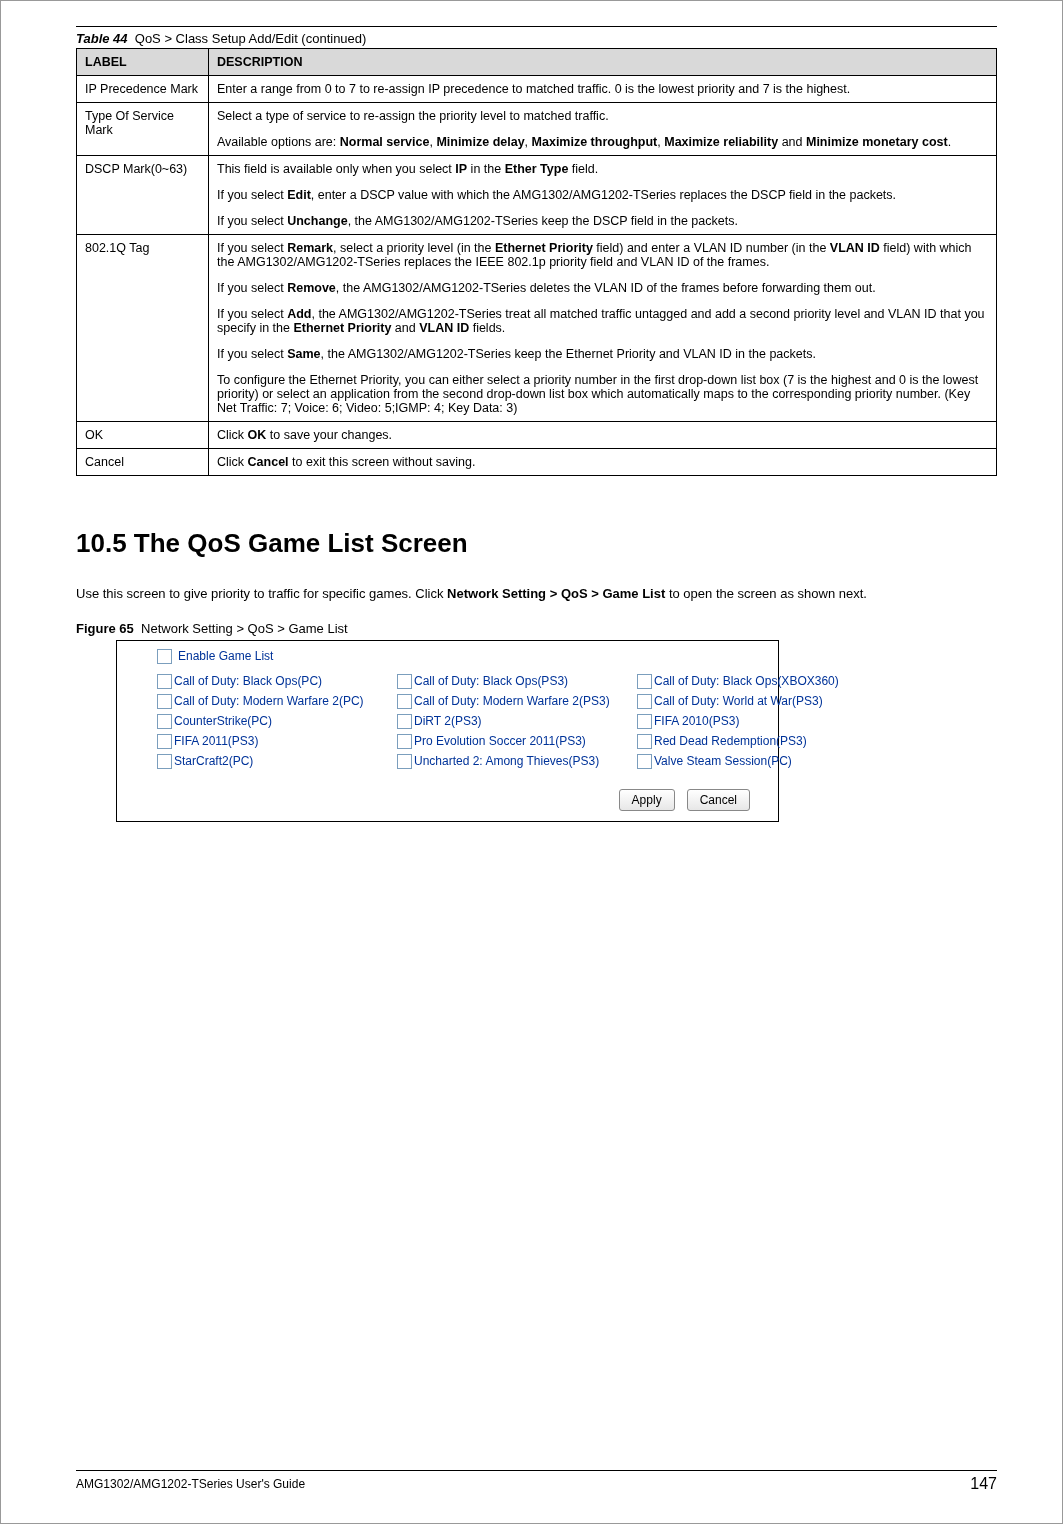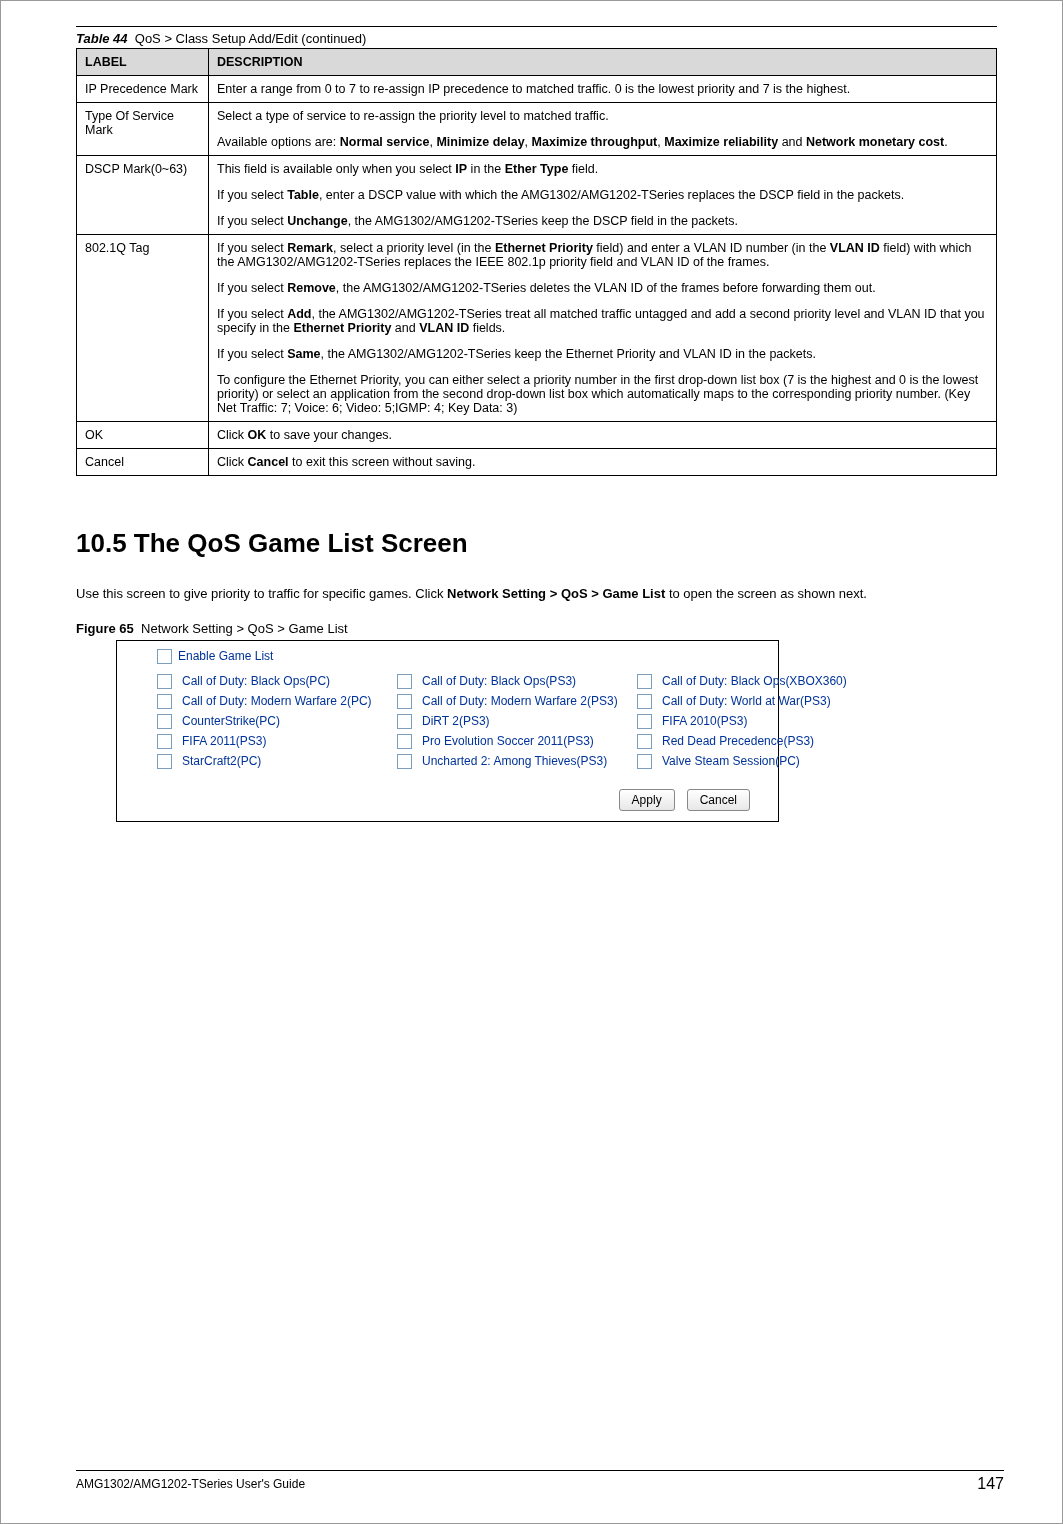--- a/index.html
+++ b/index.html
@@ -92,21 +92,21 @@
   }
   .games-grid {
     display: grid;
     grid-template-columns: 230px 230px 250px;
     column-gap: 10px;
     row-gap: 5px;
   }
   .game-item {
     display: flex;
     align-items: center;
-    gap: 10px;
+    gap: 2px;
     white-space: nowrap;
   }
   .btn-row {
     display: flex;
     justify-content: flex-end;
     gap: 12px;
     margin-top: 20px;
     padding-right: 20px;
   }
   .btn {
@@ -115,21 +115,21 @@
     background: linear-gradient(#ffffff, #e7e7e7);
     padding: 3px 12px;
     font-family: Arial, sans-serif;
     font-size: 12px;
     color: #000;
   }
   .footer {
     position: absolute;
     bottom: 30px;
     left: 75px;
-    right: 58px;
+    right: 65px;
   }
   .footer-line {
     border-top: 1px solid #000;
     margin-bottom: 4px;
   }
   .footer-row {
     display: flex;
     justify-content: space-between;
     align-items: center;
     font-size: 12px;
@@ -157,28 +157,28 @@
       <th>DESCRIPTION</th>
     </tr>
     <tr>
       <td class="indented">IP Precedence Mark</td>
       <td>Enter a range from 0 to 7 to re-assign IP precedence to matched traffic. 0 is the lowest priority and 7 is the highest.</td>
     </tr>
     <tr>
       <td class="indented">Type Of Service Mark</td>
       <td>
         <div class="cellpara">Select a type of service to re-assign the priority level to matched traffic.</div>
-        <div class="cellpara"><span>Available options are: </span><b>Normal service</b><span>, </span><b>Minimize delay</b><span>, </span><b>Maximize throughput</b><span>, </span><b>Maximize reliability</b><span> and </span><b>Network monetary cost</b><span>.</span></div>
+        <div class="cellpara"><span>Available options are: </span><b>Normal service</b><span>, </span><b>Minimize delay</b><span>, </span><b>Maximize throughput</b><span>, </span><b>Maximize reliability</b><span> and </span><b>Minimize monetary cost</b><span>.</span></div>
       </td>
     </tr>
     <tr>
       <td class="indented">DSCP Mark(0~63)</td>
       <td>
         <div class="cellpara"><span>This field is available only when you select </span><b>IP</b><span> in the </span><b>Ether Type</b><span> field.</span></div>
-        <div class="cellpara"><span>If you select </span><b>Table</b><span>, enter a DSCP value with which the AMG1302/AMG1202-TSeries replaces the DSCP field in the packets.</span></div>
+        <div class="cellpara"><span>If you select </span><b>Edit</b><span>, enter a DSCP value with which the AMG1302/AMG1202-TSeries replaces the DSCP field in the packets.</span></div>
         <div class="cellpara"><span>If you select </span><b>Unchange</b><span>, the AMG1302/AMG1202-TSeries keep the DSCP field in the packets.</span></div>
       </td>
     </tr>
     <tr>
       <td class="indented">802.1Q Tag</td>
       <td>
         <div class="cellpara"><span>If you select </span><b>Remark</b><span>, select a priority level (in the </span><b>Ethernet Priority</b><span> field) and enter a VLAN ID number (in the </span><b>VLAN ID</b><span> field) with which the AMG1302/AMG1202-TSeries replaces the IEEE 802.1p priority field and VLAN ID of the frames.</span></div>
         <div class="cellpara"><span>If you select </span><b>Remove</b><span>, the AMG1302/AMG1202-TSeries deletes the VLAN ID of the frames before forwarding them out.</span></div>
         <div class="cellpara"><span>If you select </span><b>Add</b><span>, the AMG1302/AMG1202-TSeries treat all matched traffic untagged and add a second priority level and VLAN ID that you specify in the </span><b>Ethernet Priority</b><span> and </span><b>VLAN ID</b><span> fields.</span></div>
         <div class="cellpara"><span>If you select </span><b>Same</b><span>, the AMG1302/AMG1202-TSeries keep the Ethernet Priority and VLAN ID in the packets.</span></div>
@@ -251,21 +251,21 @@
       <div class="game-item">
           <span class="cb"></span>
           <span>FIFA 2011(PS3)</span>
         </div>
       <div class="game-item">
           <span class="cb"></span>
           <span>Pro Evolution Soccer 2011(PS3)</span>
         </div>
       <div class="game-item">
           <span class="cb"></span>
-          <span>Red Dead Precedence(PS3)</span>
+          <span>Red Dead Redemption(PS3)</span>
         </div>
       <div class="game-item">
           <span class="cb"></span>
           <span>StarCraft2(PC)</span>
         </div>
       <div class="game-item">
           <span class="cb"></span>
           <span>Uncharted 2: Among Thieves(PS3)</span>
         </div>
       <div class="game-item">

